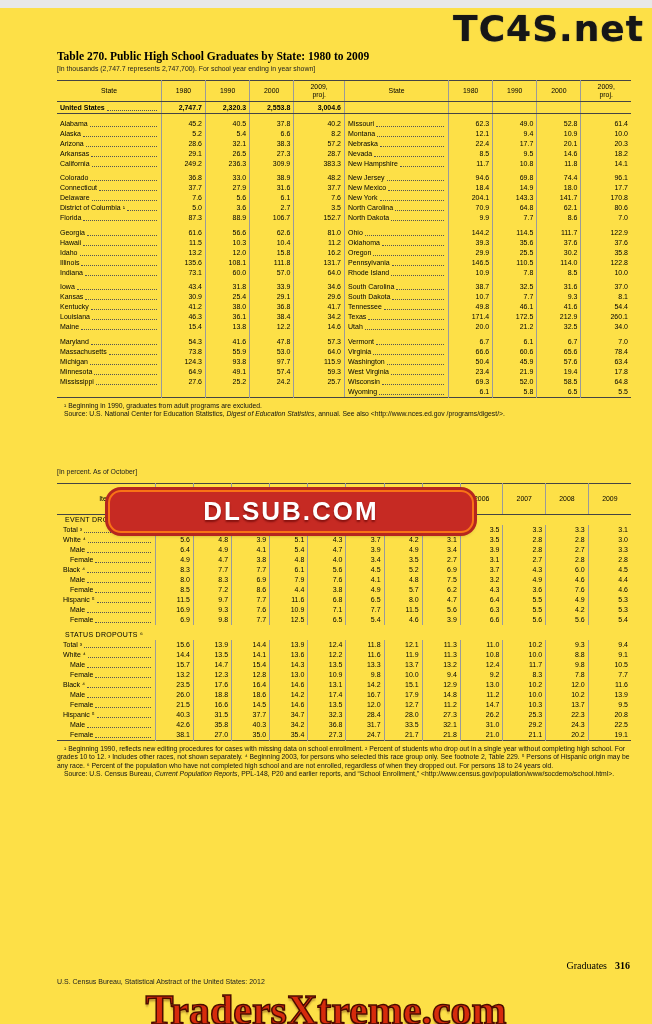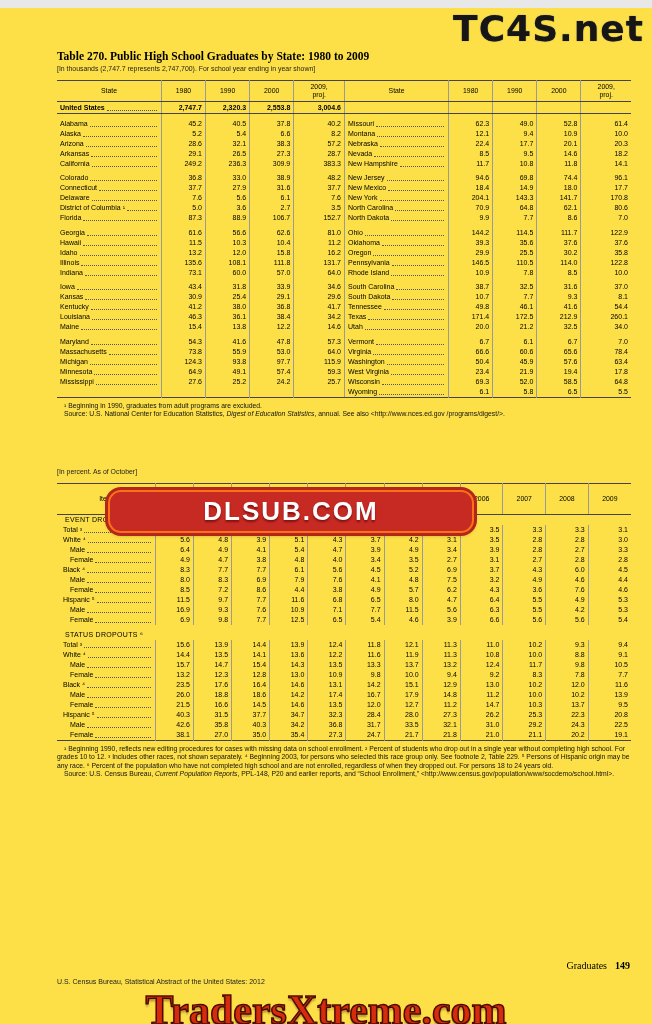--- a/index.html
+++ b/index.html
@@ -1281,19 +1281,19 @@
       <div class="fn">¹ Beginning 1990, reflects new editing procedures for cases with missing data on school enrollment. ² Percent of students who drop out in a single year without completing high school. For grades 10 to 12. ³ Includes other races, not shown separately. ⁴ Beginning 2003, for persons who selected this race group only. See footnote 2, Table 229. ⁵ Persons of Hispanic origin may be any race. ⁶ Percent of the population who have not completed high school and are not enrolled, regardless of when they dropped out. For persons 18 to 24 years old.</div>
       <div class="fn"><span>Source: U.S. Census Bureau, </span><span class="it">Current Population Reports</span><span>, PPL-148, P20 and earlier reports, and “School Enrollment,” &lt;http://www.census.gov/population/www/socdemo/school.html&gt;.</span></div>
     </div>
   </section>
 
   <div class="wm-badge">
       <span>DLSUB.COM</span>
     </div>
 
   <div class="page-num">
-    <span>Graduates</span><span class="pn">149</span>
+    <span>Graduates</span><span class="pn">316</span>
   </div>
   <div class="imprint">U.S. Census Bureau, Statistical Abstract of the United States: 2012</div>
 
   <div class="wm-bottom">TradersXtreme.com</div>
 
 </div>
 
 </body></html>

